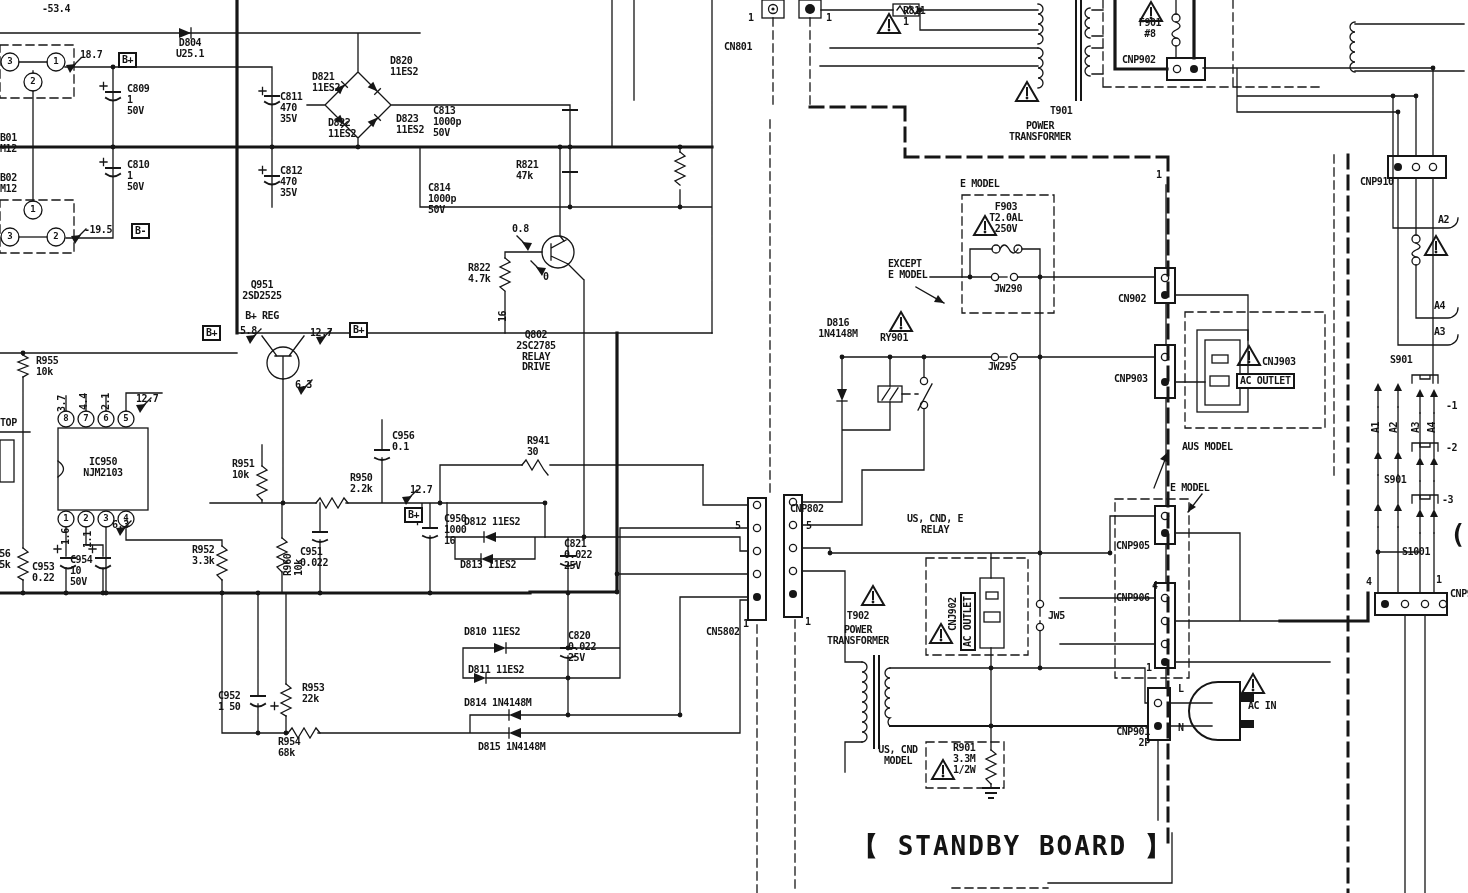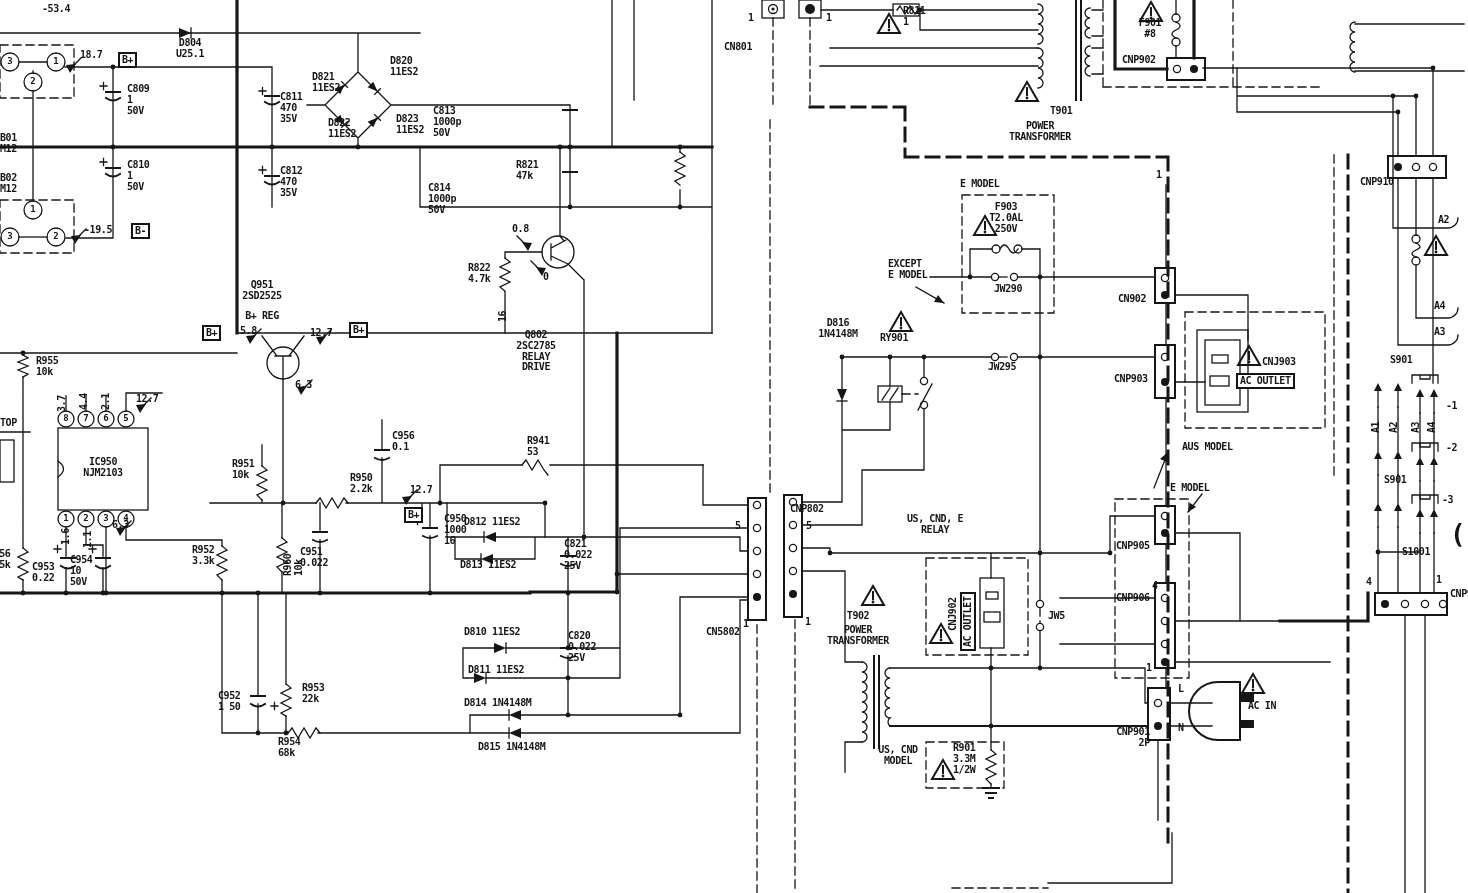--- a/index.html
+++ b/index.html
@@ -693,21 +693,21 @@
       <div class="lbl" style="left: 460px; top: 560px;">D813 11ES2</div>
       <div class="lbl" style="left: 464px; top: 627px;">D810 11ES2</div>
       <div class="lbl" style="left: 468px; top: 665px;">D811 11ES2</div>
       <div class="lbl" style="left: 564px; top: 539px;">C821
 0.022
 25V</div>
       <div class="lbl" style="left: 568px; top: 631px;">C820
 0.022
 25V</div>
       <div class="lbl" style="left: 527px; top: 436px;">R941
-53</div>
+30</div>
       <div class="lbl" style="left: 464px; top: 698px;">D814 1N4148M</div>
       <div class="lbl" style="left: 478px; top: 742px;">D815 1N4148M</div>
       <div class="lbl" style="left: 724px; top: 42px;">CN801</div>
       <div class="lbl" style="left: 748px; top: 13px;">1</div>
       <div class="lbl" style="left: 826px; top: 13px;">1</div>
       <div class="lbl" style="left: 903px; top: 6px;">R811
 1</div>
       <div class="lbl" style="left: 1050px; top: 106px;">T901</div>
       <div class="lbl ctr" style="left: 1040px; top: 121px;">POWER
 TRANSFORMER</div>
@@ -768,20 +768,21 @@
       <div class="lbl ctr" style="left: 1133px; top: 727px; text-align: right;">CNP901
 2P</div>
       <div class="lbl" style="left: 1178px; top: 684px;">L</div>
       <div class="lbl" style="left: 1178px; top: 723px;">N</div>
       <div class="lbl" style="left: 1248px; top: 701px;">AC IN</div>
       <div class="lbl ctr" style="left: 898px; top: 745px;">US, CND
 MODEL</div>
       <div class="lbl" style="left: 953px; top: 743px;">R901
 3.3M
 1/2W</div>
+      <div class="lbl big" style="left: 852px; top: 832px;">【 STANDBY BOARD 】</div>
       <div class="lbl" style="left: 706px; top: 627px;">CN5802</div>
       <div class="lbl" style="left: 735px; top: 521px;">5</div>
       <div class="lbl" style="left: 743px; top: 619px;">1</div>
       <div class="lbl" style="left: 790px; top: 504px;">CNP802</div>
       <div class="lbl" style="left: 806px; top: 521px;">5</div>
       <div class="lbl" style="left: 805px; top: 617px;">1</div>
       <div class="lbl pin" style="left: 10px; top: 62px;">3</div>
       <div class="lbl pin" style="left: 56px; top: 62px;">1</div>
       <div class="lbl pin" style="left: 33px; top: 82px;">2</div>
       <div class="lbl pin" style="left: 33px; top: 210px;">1</div>

